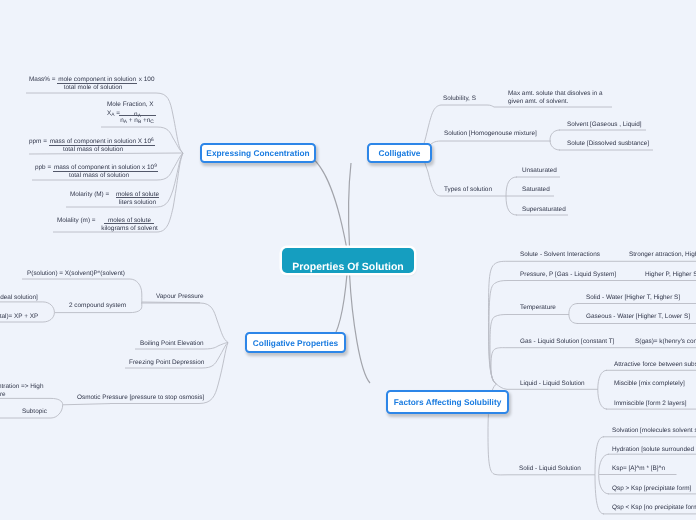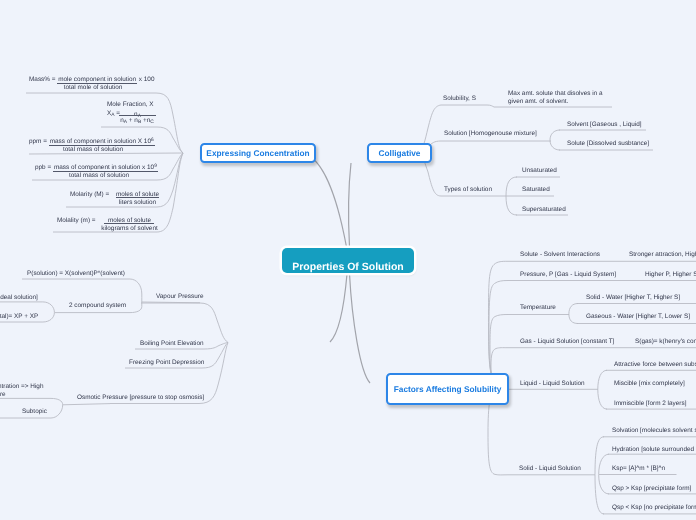--- a/index.html
+++ b/index.html
@@ -89,21 +89,24 @@
   <div class="central" style="left:282px;top:248px;width:132px;height:25px;">
     <span>Properties Of Solution</span>
   </div>
 
   <div class="main" style="left:184px;top:143px;width:116px;height:20px;">
     <span>Expressing Concentration</span>
   </div>
   <div class="main" style="left:351px;top:143px;width:65px;height:20px;">
     <span>Colligative</span>
   </div>
-  <div class="main" style="left:370px;top:373px;width:123px;height:32px;">
+  <div class="main" style="left:229px;top:332px;width:101px;height:21px;">
+    <span>Colligative Properties</span>
+  </div>
+  <div class="main" style="left:370px;top:390px;width:123px;height:24px;">
     <span>Factors Affecting Solubility</span>
   </div>
 
   <div class="leaf" style="left:29px;top:76px;">
     <span class="ln"><span>Mass% = </span><span class="u">mole component in solution</span><span>  x 100</span></span>
     <span class="ln" style="display:block;text-align:center;width:110px;padding-left:18px;">total mole of solution</span>
   </div>
 
   <div class="leaf" style="left:107px;top:101px;">
     <span class="ln" style="position:absolute;left:0;top:0;">Mole Fraction, X</span>

